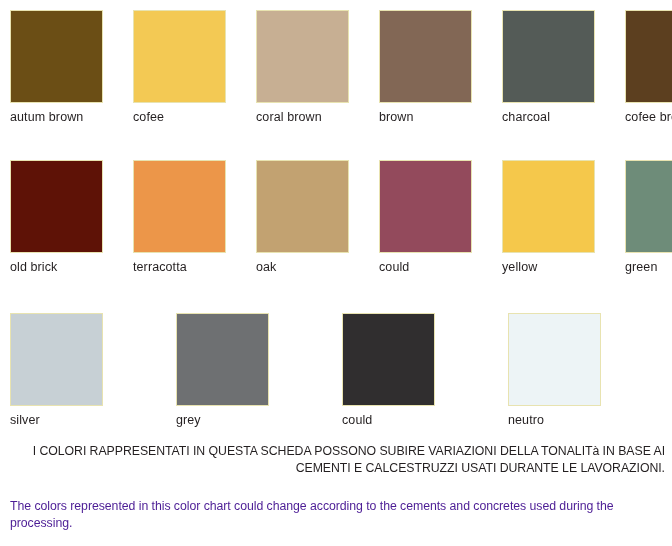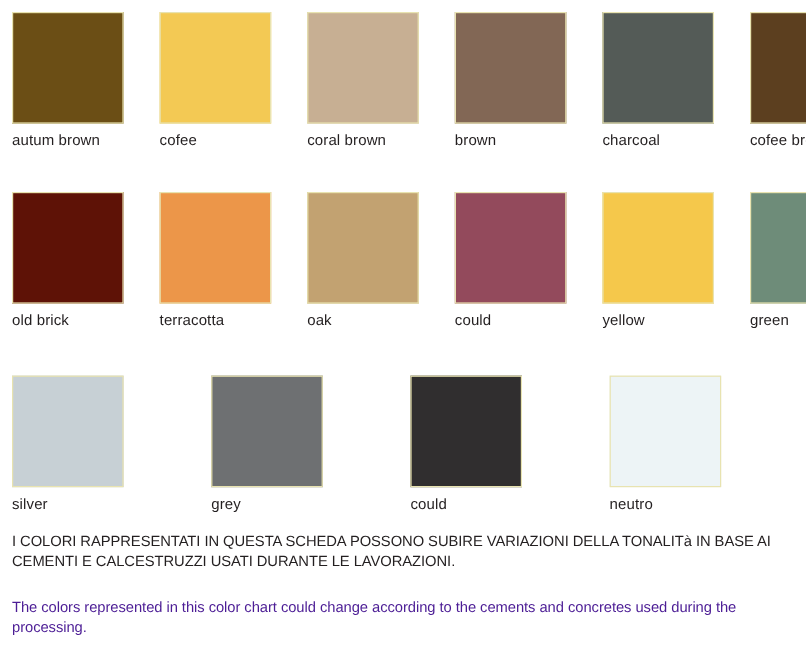--- a/index.html
+++ b/index.html
@@ -61,20 +61,21 @@
     left: 10px;
     top: 443px;
     width: 655px;
   }
   .footer-it {
     font-size: 12.3px;
     line-height: 16.5px;
     color: #231f20;
     margin: 0;
     letter-spacing: -0.05px;
+    text-align: right;
   }
   .footer-en {
     font-size: 12.3px;
     line-height: 16.5px;
     color: #4c1d95;
     margin: 0;
     padding-top: 22px;
     letter-spacing: -0.05px;
   }
 </style>

